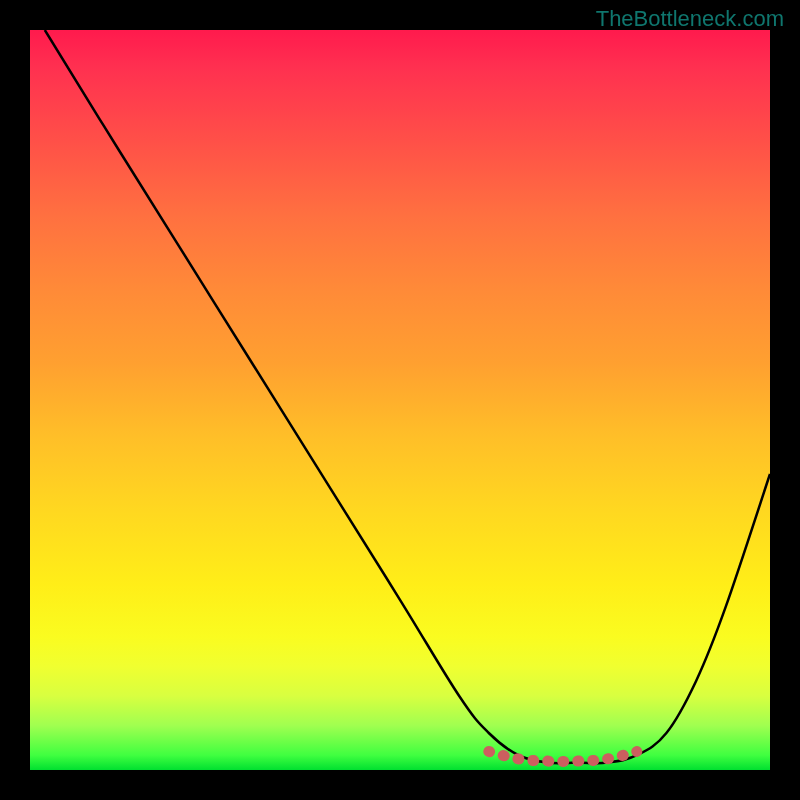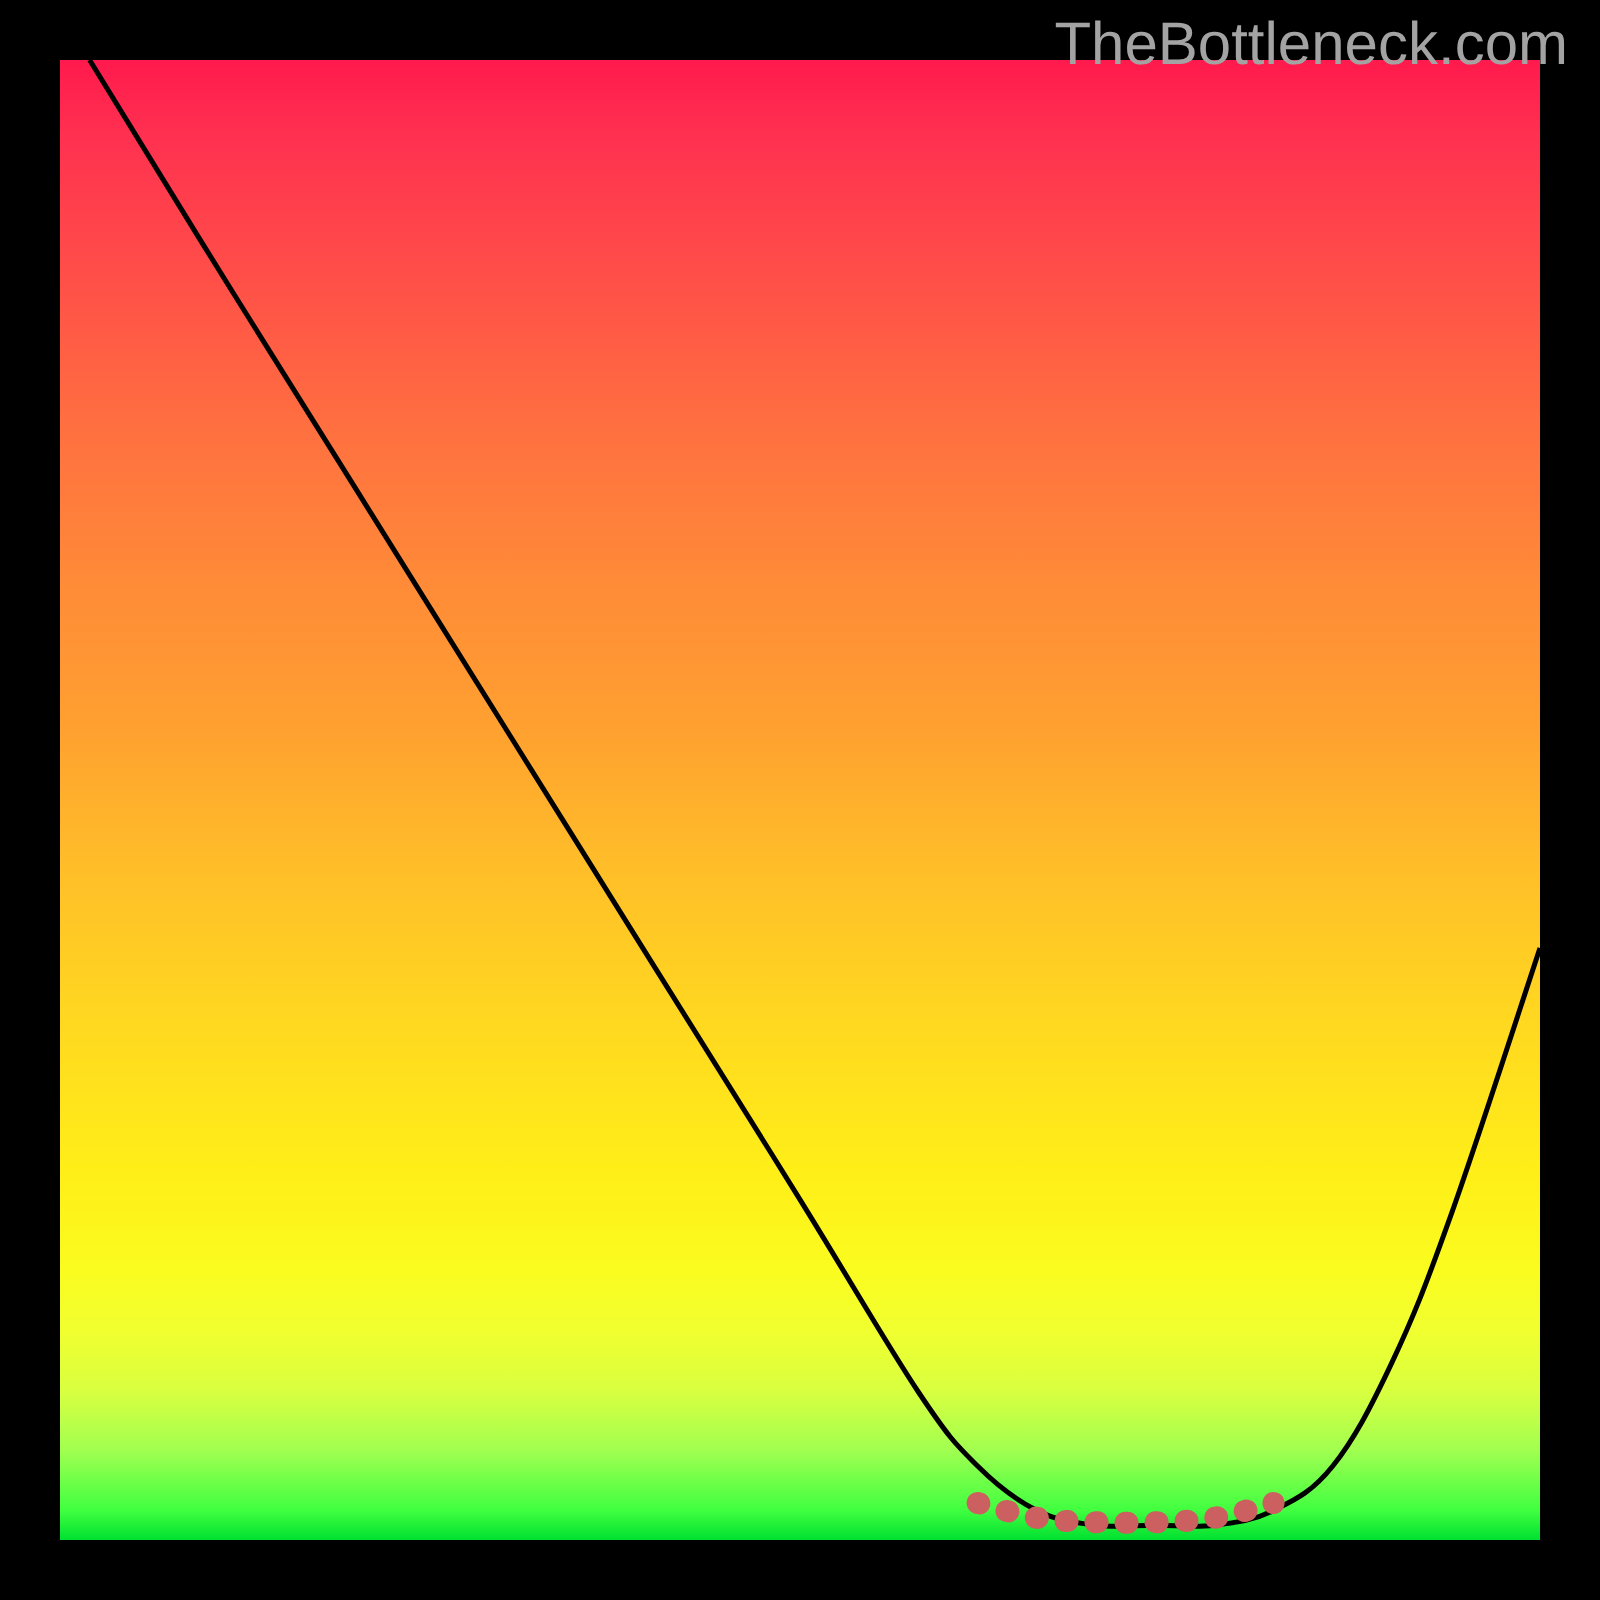--- a/index.html
+++ b/index.html
@@ -8,22 +8,22 @@
     height: 800px;
     background: #000;
     position: relative;
     font-family: Arial, sans-serif;
     overflow: hidden;
   }
   .watermark {
     position: absolute;
     top: 6px;
     right: 16px;
-    color: #a3a3a3;
-    font-size: 30px;
+    color: #0f766e;
+    font-size: 22px;
     font-weight: 500;
     z-index: 10;
   }
   .plot-area {
     position: absolute;
     left: 30px;
     top: 30px;
     width: 740px;
     height: 740px;
   }

